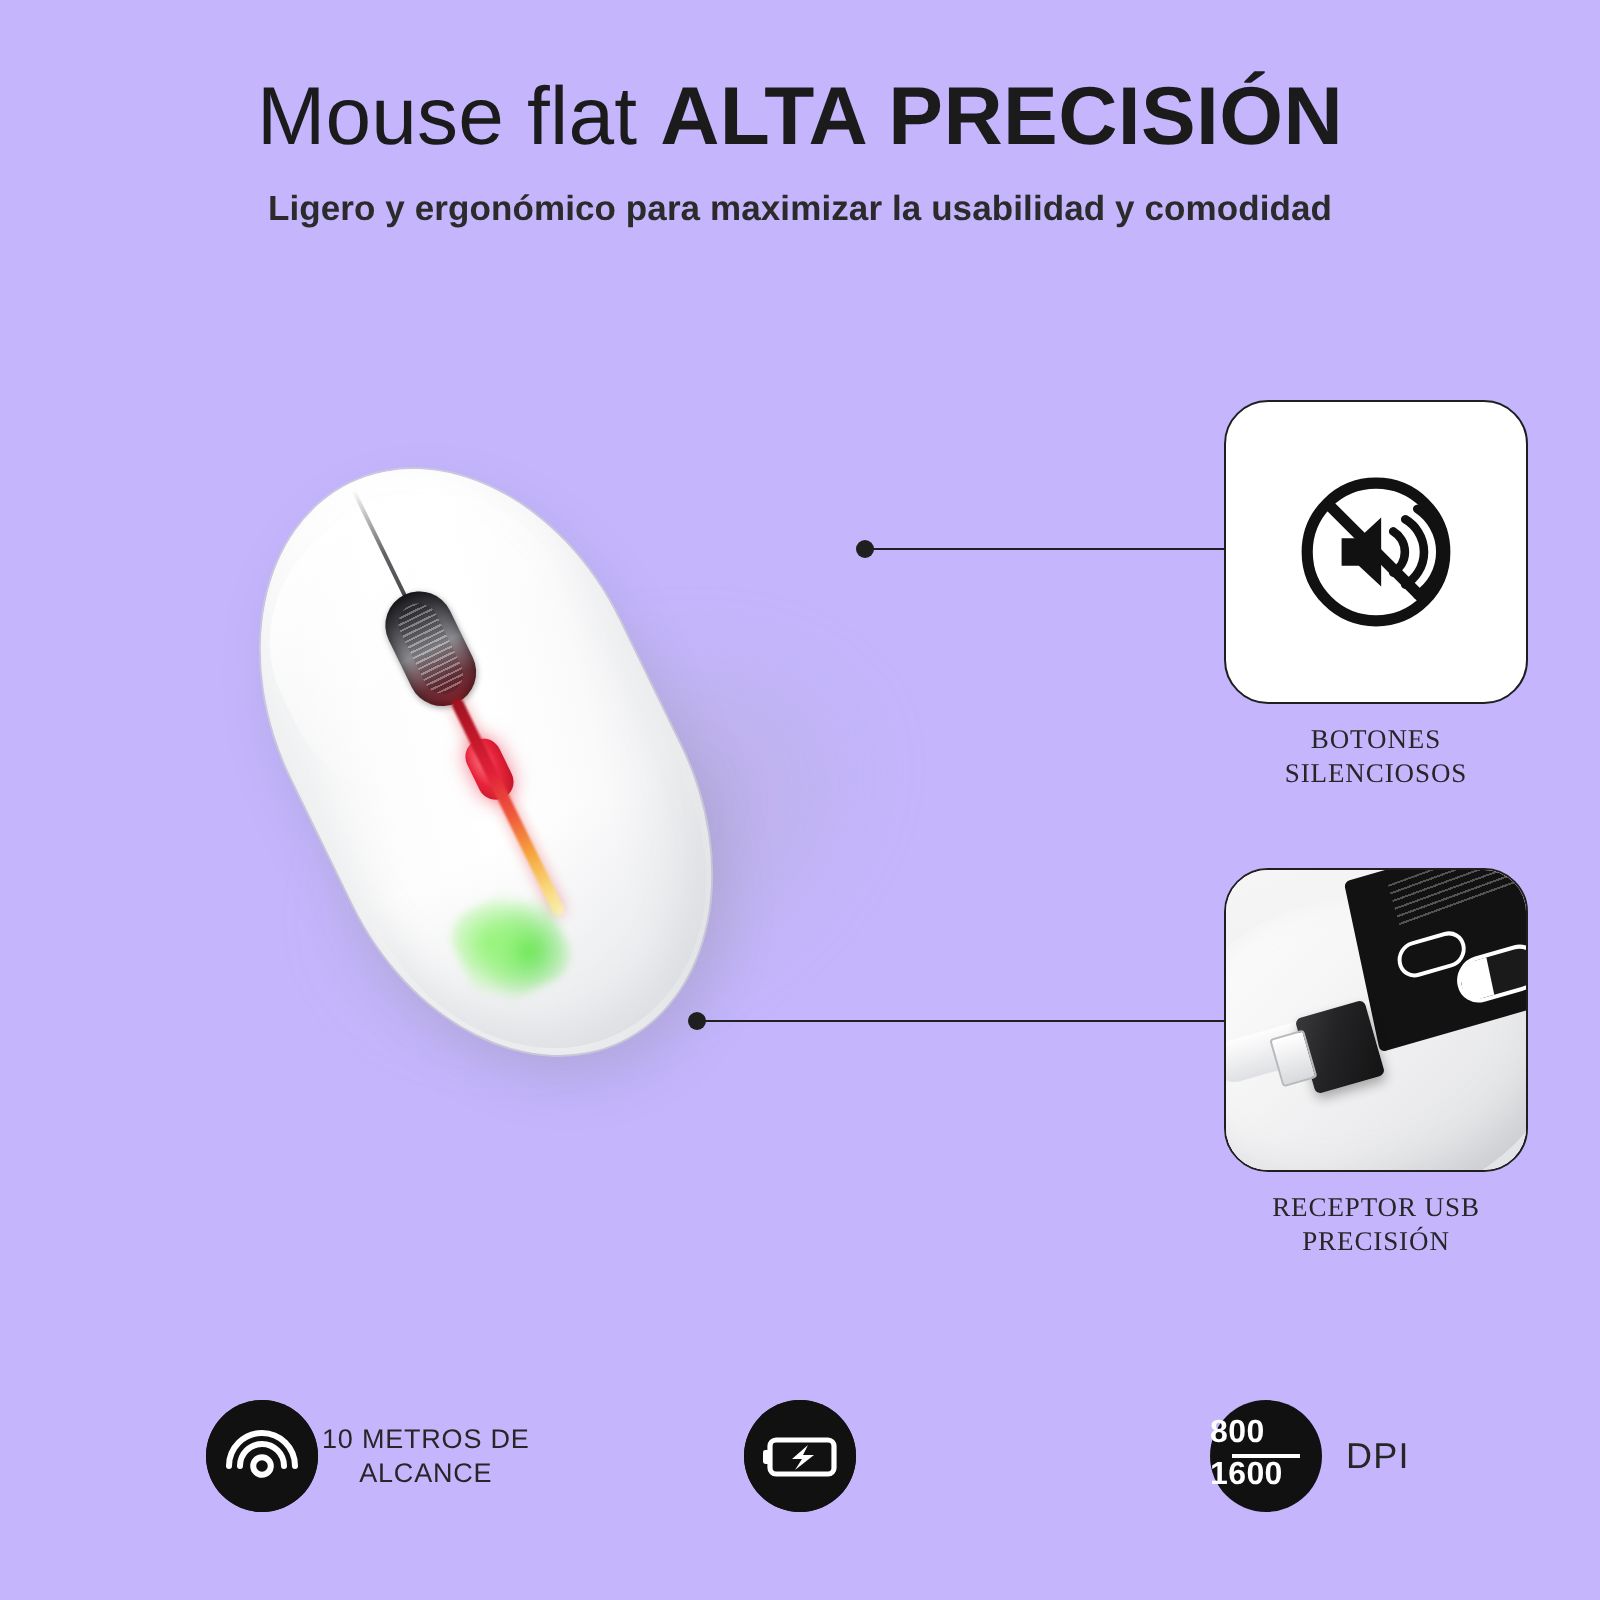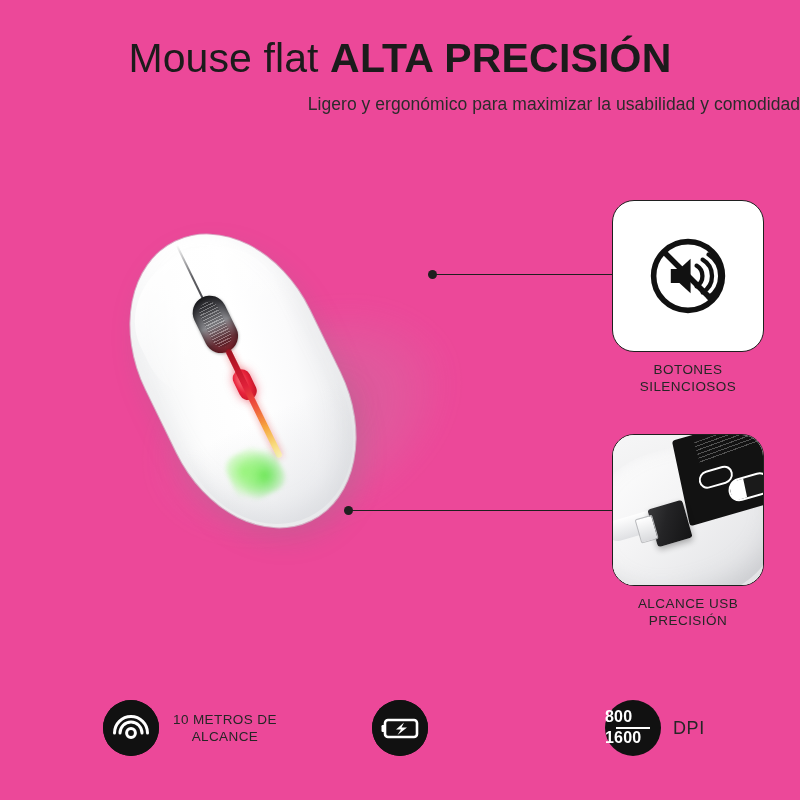--- a/index.html
+++ b/index.html
@@ -8,21 +8,21 @@
     background: #ffffff;
   }
   body {
     font-family: "Liberation Sans", sans-serif;
     -webkit-font-smoothing: antialiased;
   }
   #page {
     position: relative;
     width: 800px;
     height: 800px;
-    background: #ec4899;
+    background: #c4b5fd;
     overflow: hidden;
   }
 
   
   .header {
     position: absolute;
     left: 0;
     top: 34px;
     width: 800px;
     text-align: center;
@@ -37,24 +37,23 @@
   }
   .title .title-strong {
     font-weight: 700;
     letter-spacing: 0.2px;
   }
   .subtitle {
     margin-top: 11px;
     font-size: 17.5px;
     line-height: 22px;
     color: #2b2b2b;
-    font-weight: 400;
+    font-weight: 700;
     letter-spacing: 0.05px;
     white-space: nowrap;
-    text-align: right;
   }
 
   
   .mouse-stage {
     position: absolute;
     left: 112px;
     top: 196px;
     width: 400px;
     height: 400px;
   }
@@ -181,20 +180,21 @@
     background:
       radial-gradient(circle at 32% 38%, rgba(150,245,120,0.95) 0%, rgba(150,245,120,0.0) 58%),
       radial-gradient(circle at 62% 62%, rgba(92,226,72,0.95) 0%, rgba(92,226,72,0.0) 60%),
       radial-gradient(circle at 50% 50%, rgba(190,250,170,0.55) 0%, rgba(255,255,255,0) 72%);
     filter: blur(2.2px);
   }
 
   
   .callout {
     position: absolute;
+    font-family: Liberation Serif, serif;
   }
   .callout-box {
     box-sizing: border-box;
     border: 1.6px solid #1f1f1f;
     border-radius: 22px;
     background: #ffffff;
     overflow: hidden;
     position: relative;
   }
   .callout-label {
@@ -311,21 +311,21 @@
     position: absolute;
     left: 0;
     top: 686px;
     width: 800px;
     height: 86px;
   }
   .feature {
     position: absolute;
     display: flex;
     align-items: center;
-    gap: 14px;
+    gap: 2px;
   }
   .feature-badge {
     width: 56px;
     height: 56px;
     border-radius: 50%;
     background: #111111;
     position: relative;
     flex: 0 0 auto;
   }
   .feature-text {
@@ -416,21 +416,21 @@
         <div class="usb-black-label">
           <div class="lbl-text"></div>
           <div class="usb-btn b1"></div>
           <div class="usb-btn b2"></div>
 
         </div>
         <div class="usb-dongle"></div>
       </div>
     </div>
     <div class="callout-label">
-      <div>ALCANCE USB</div>
+      <div>RECEPTOR USB</div>
       <div>PRECISIÓN</div>
     </div>
   </div>
 
   <div class="features">
 
     <div class="feature" style="left:103px; top:14px;">
       <div class="feature-badge">
         <svg width="56" height="56" viewBox="0 0 56 56">
           <circle cx="28" cy="28" r="28" fill="#111111"></circle>

